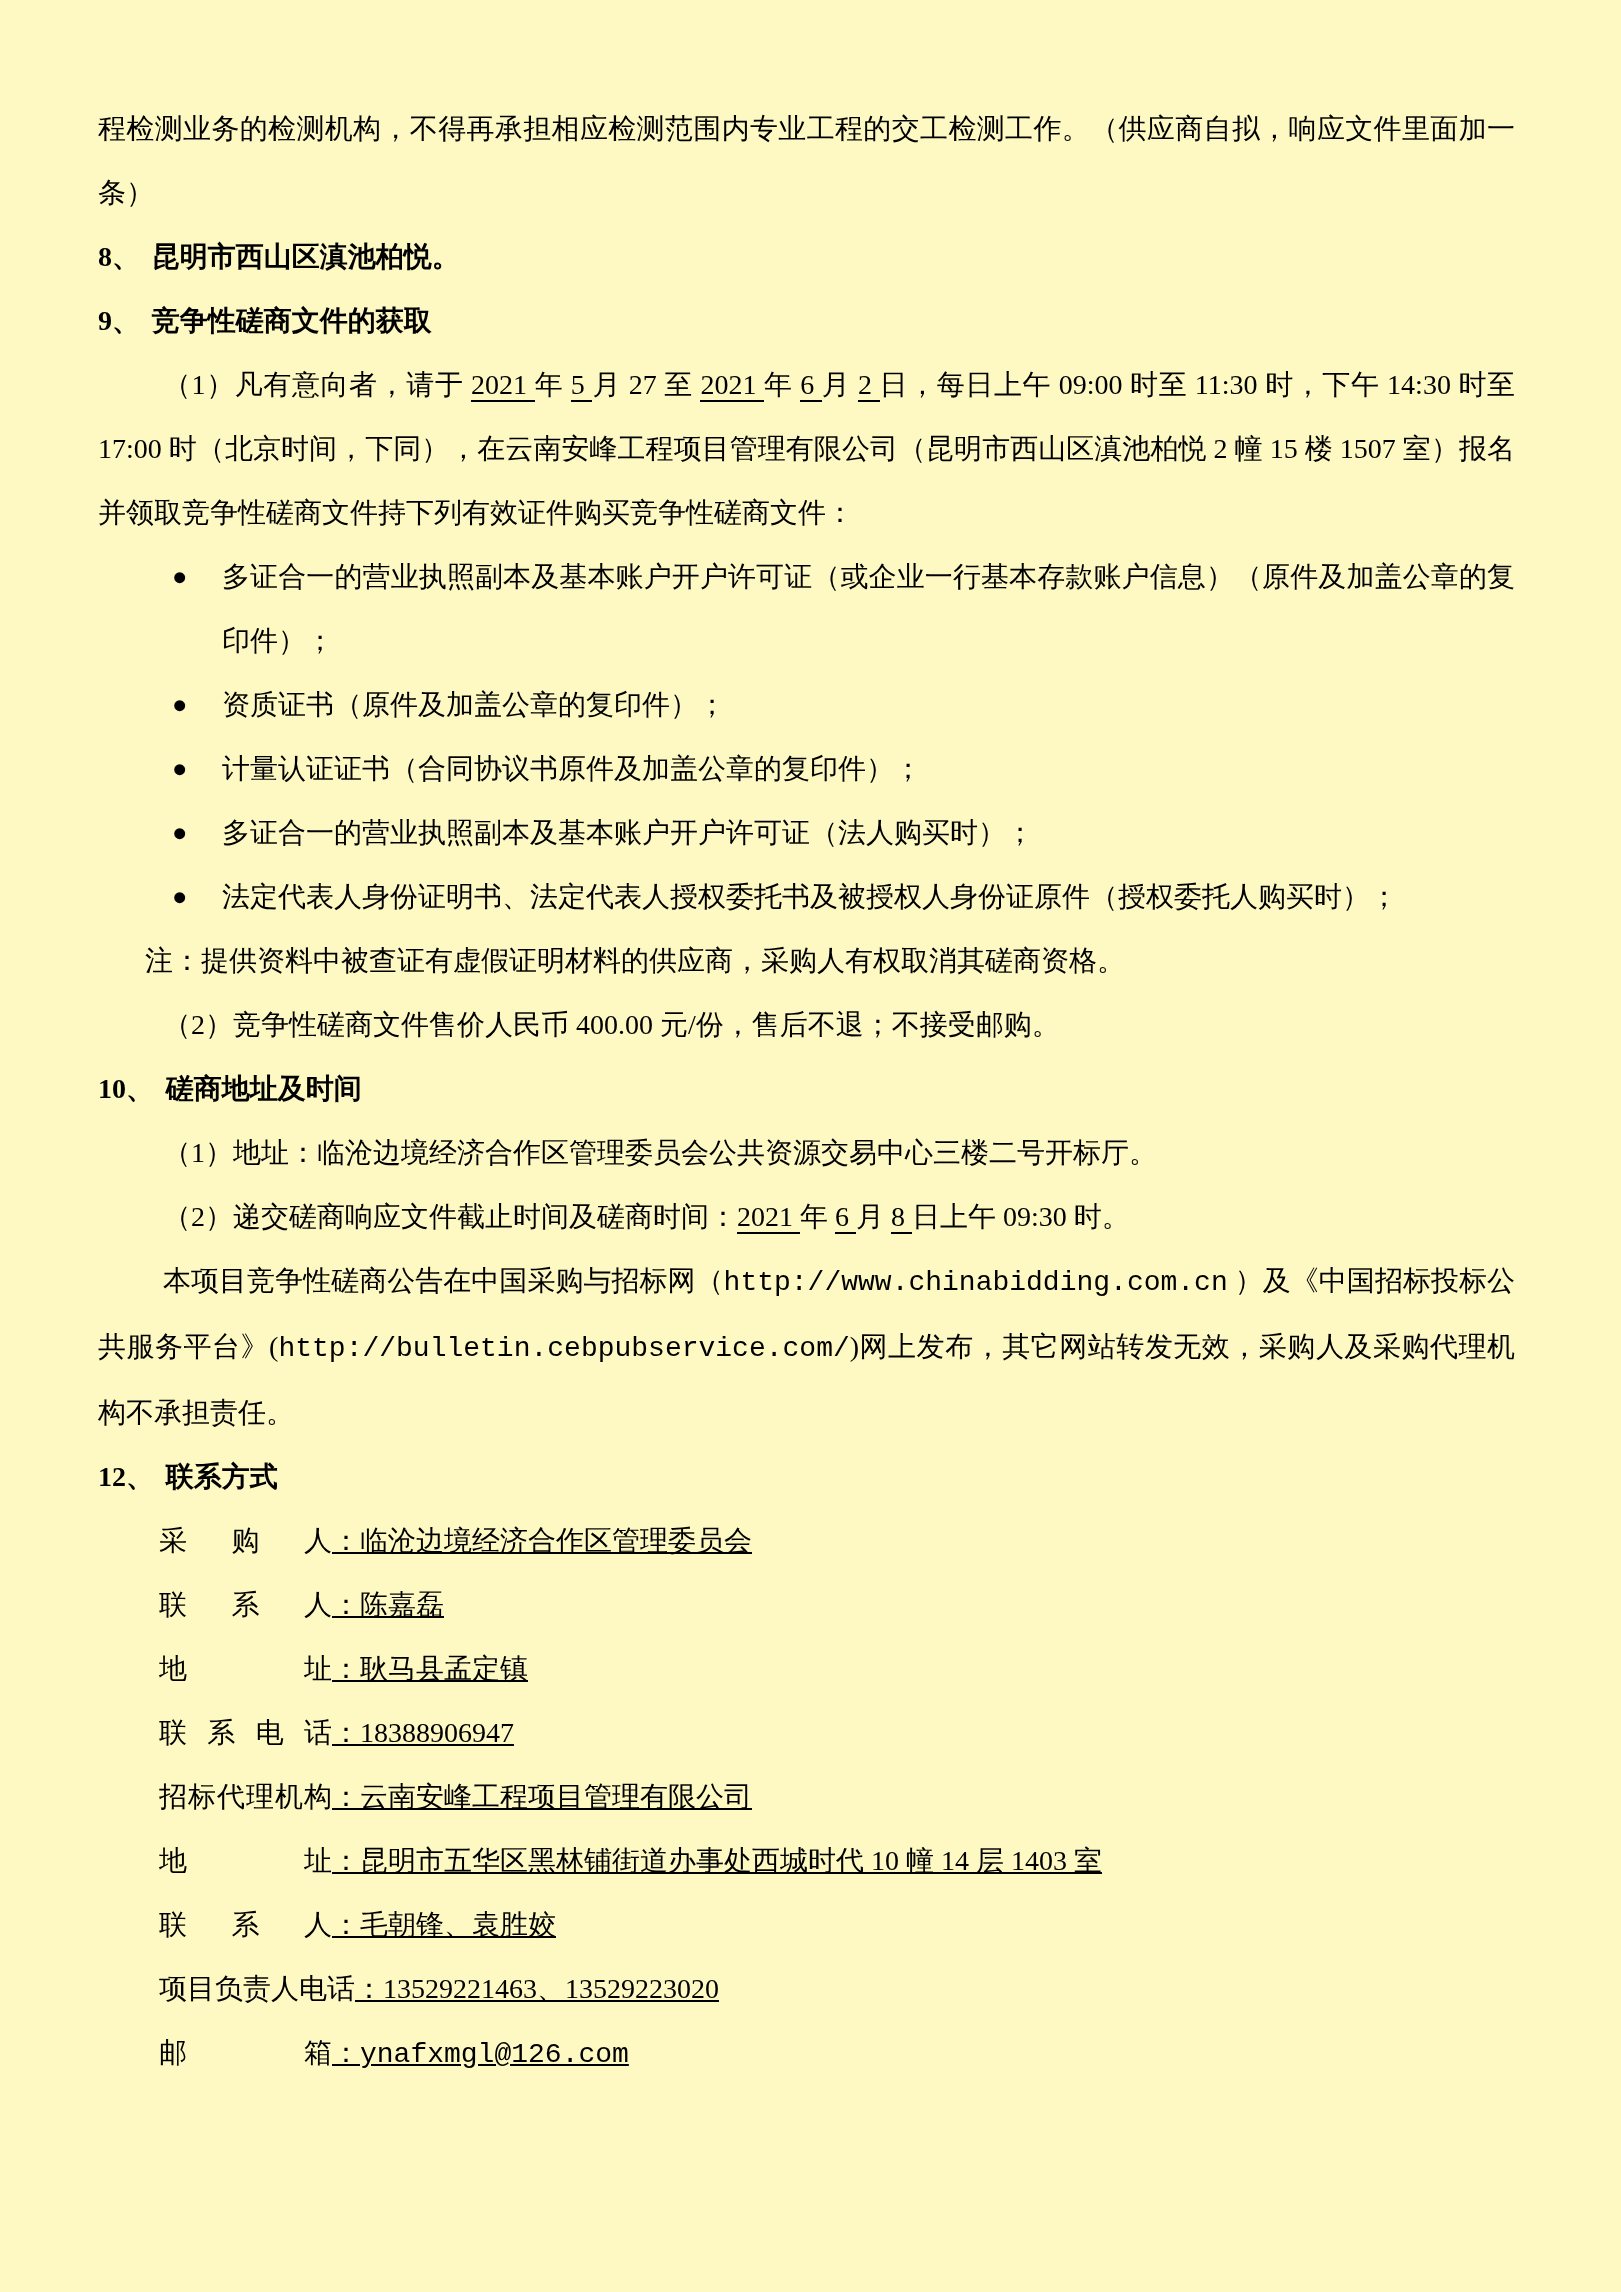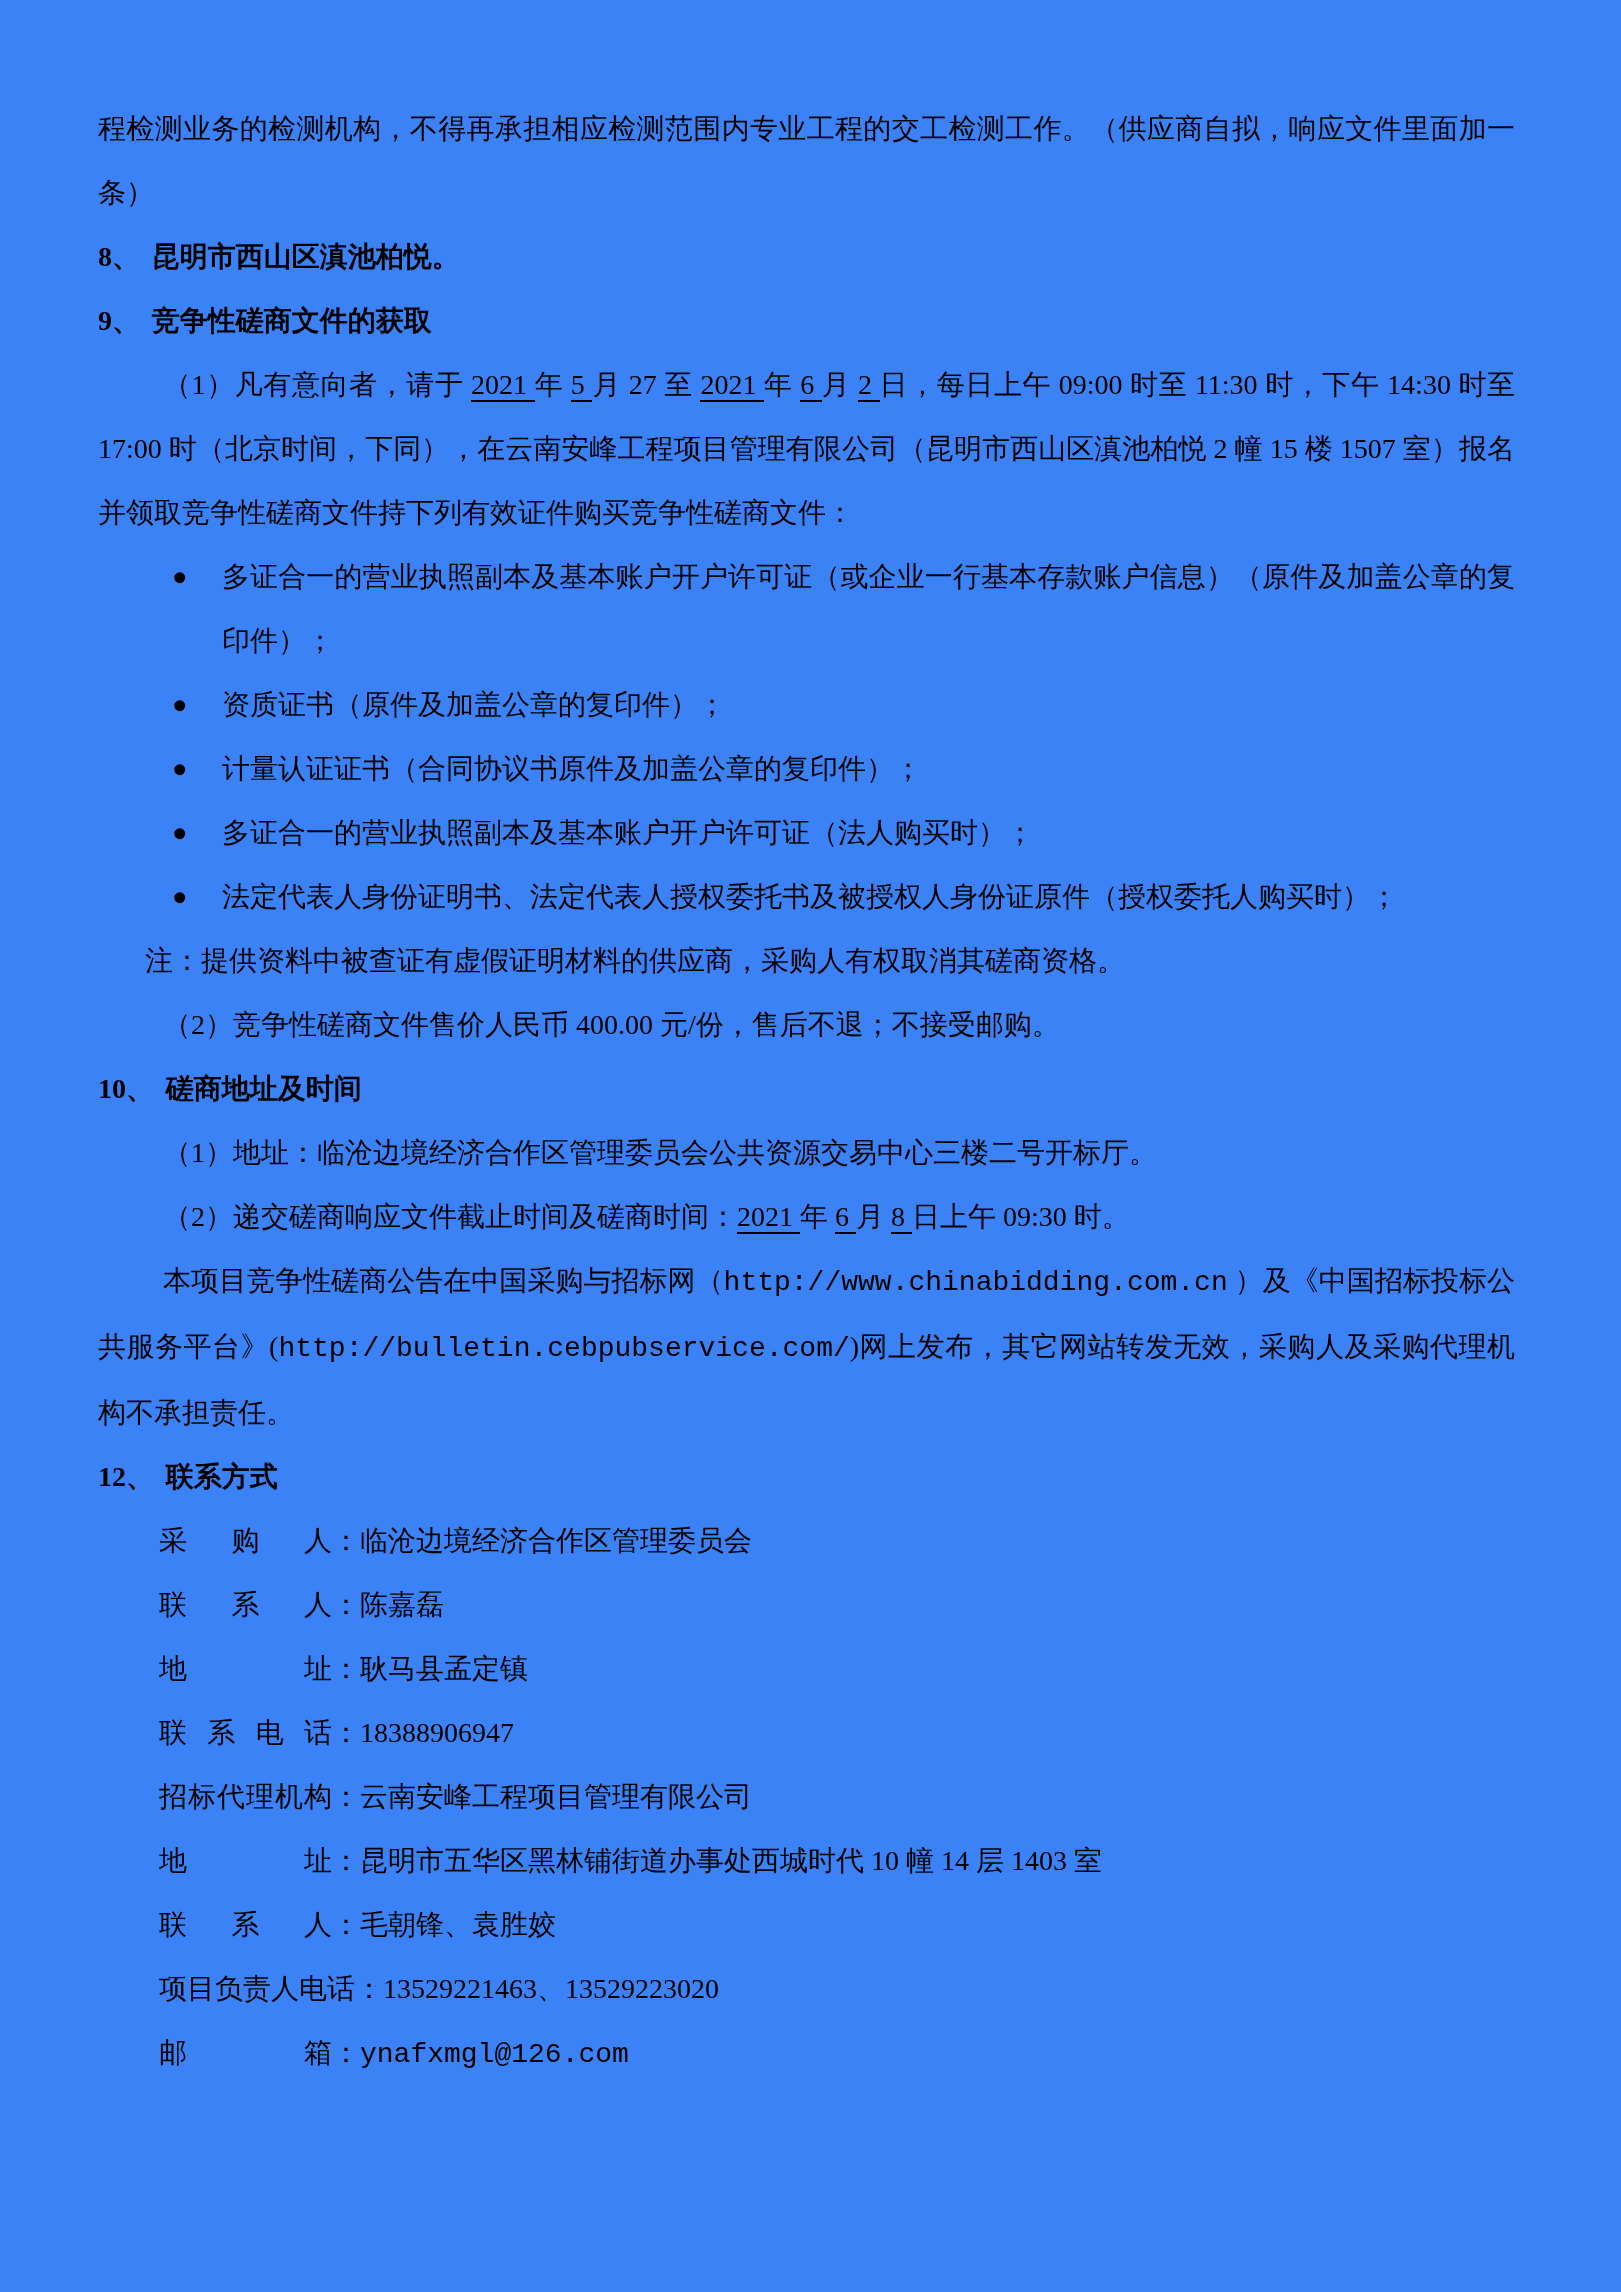--- a/index.html
+++ b/index.html
@@ -1,20 +1,20 @@
 <!DOCTYPE html>
 <html lang="zh"><head>
 <meta charset="utf-8">
 <style>
   * { margin:0; padding:0; box-sizing:border-box; }
   html,body { background:#ffffff; }
   .page {
     position:relative;
     width:1621px; height:2293px;
-    background:#3b82f6;
+    background:#fef9c3;
     color:#000000;
     font-family:"Liberation Serif","DejaVu Serif",serif;
     overflow:hidden;
   }
   .content {
     position:absolute;
     left:98px; top:97px;
     width:1417px;
     font-size:28px;
     line-height:64px;
@@ -23,21 +23,21 @@
   .para { }
   .indent2 { text-indent:65px; }
   .note-line { padding-left:47px;font-family:Liberation Serif, serif; }
   .heading { font-weight:bold; }
   .hnum { display:inline-block; margin-right:11.8px; }
   .bullet-item { position:relative; padding-left:124px; }
   .bullet-dot {
     position:absolute; left:74px; top:0;
     font-size:25.5px;
   }
-  .contact-row { padding-left:61px; }
+  .contact-row { padding-left:61px;text-decoration:underline; }
   .clabel {
     display:inline-block;
     min-width:173px;
     text-align:justify;
     text-align-last:justify;
     white-space:nowrap;
     vertical-align:top;
   }
   .cvalue { }
   u, .uline {

